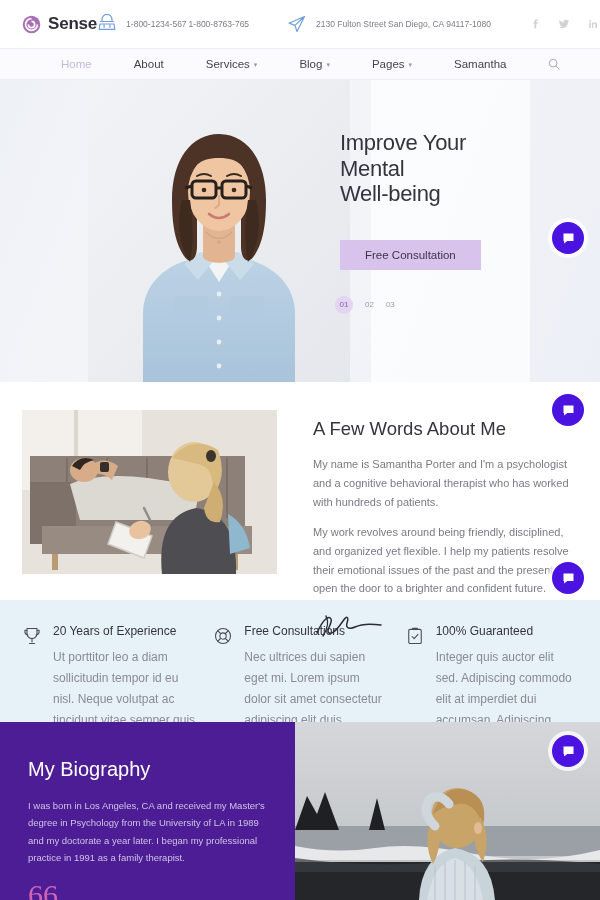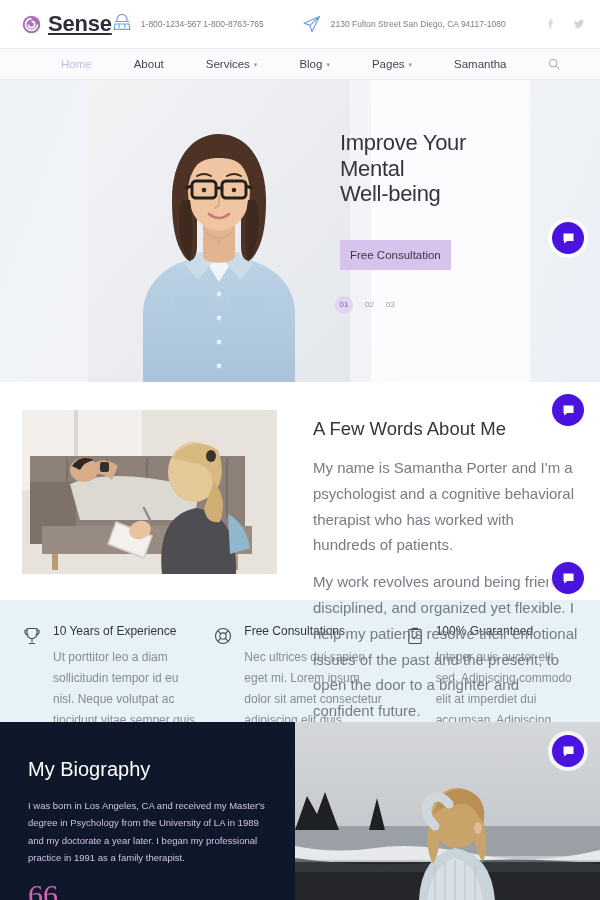--- a/index.html
+++ b/index.html
@@ -11,21 +11,21 @@
   }
   .page { position: relative; width: 600px; height: 900px; }
 
   
   .topbar {
     height: 48px; display: flex; align-items: center;
     background: #ffffff; padding: 0 22px;
   }
   .logo { display: flex; align-items: center; gap: 7px; width: 170px; }
   .logo-mark { width: 19px; height: 19px; display: block; }
-  .logo-text { font-size: 22px; font-weight: bold; color: #2f2f3a; letter-spacing: -.2px; text-decoration: underline; }
+  .logo-text { font-size: 17px; font-weight: bold; color: #2f2f3a; letter-spacing: -.2px; }
 
   .contact-group { display: flex; align-items: center; gap: 9px; margin-right: 38px; }
   .contact-icon { width: 20px; height: 20px; display:block; flex: none; }
   .contact-lines { display: flex; flex-direction: row; gap: 2px; }
   .contact-line { font-size: 8.5px; color: #7c7c88; line-height: 1.25; white-space: nowrap; }
 
   .social { display: flex; align-items: center; gap: 17px; margin-left: auto; }
   .social-ico { width: 12px; height: 12px; display:block; opacity: .45; }
 
   
@@ -60,52 +60,52 @@
     font-family: "Liberation Serif", serif; font-style: italic;
     font-size: 12.5px; color: #2f6fdd; margin-bottom: 12px;
   }
   .hero-title {
     font-size: 22px; line-height: 1.16; color: #34343f; font-weight: normal;
     letter-spacing: -.3px;
   }
   .hero-btn {
     display: inline-block; margin-top: 33px;
     background: #d8c3ec; color: #3d3546;
-    font-size: 11.5px; padding: 9px 10px; cursor: pointer;
+    font-size: 11.5px; padding: 9px 25px; cursor: pointer;
   }
   .hero-dots { display: flex; align-items: center; gap: 12px; margin-top: 26px; }
   .dot { font-size: 8px; color: #9c9ca8; cursor: pointer; }
   .dot.on {
     color: #8a5fb5; background: #e3d4f0; border-radius: 50%;
     width: 18px; height: 18px; display: flex; align-items: center; justify-content: center;
     margin-left: -5px;
   }
 
   
   .about { position: relative; padding: 28px 22px 24px; display: flex; gap: 36px; height: 218px; }
   .about-photo { width: 255px; height: 164px; overflow: hidden; flex: none; }
   .about-right { flex: 1; padding-top: 8px; }
   .about-title { font-size: 18.5px; color: #34343f; font-weight: normal; margin-bottom: 15px; }
-  .about-p { font-size: 15px; line-height: 1.72; color: #7a7a86; margin-bottom: 11px; }
+  .about-p { font-size: 11px; line-height: 1.72; color: #7a7a86; margin-bottom: 11px; }
   .sig { margin-top: 4px; }
 
   
   .features {
     background: #e6f2f7; padding: 24px 22px 26px;
     display: flex; gap: 18px; height: 122px;
   }
   .feat { flex: 1; display: flex; gap: 11px; }
   .feat-ico { width: 20px; height: 22px; flex: none; margin-top: 1px; }
   .feat-title { font-size: 12px; color: #34343f; margin-bottom: 9px; font-weight: normal; }
   .feat-body { font-size: 12px; line-height: 1.75; color: #8a8a96; }
   .feat-txt { flex: 1; }
 
   
   .bio-wrap { position: relative; height: 178px; display: flex; }
-  .bio { width: 295px; background: #0f172a; padding: 36px 30px 0 28px; position: relative; }
+  .bio { width: 295px; background: #4c1d95; padding: 36px 30px 0 28px; position: relative; }
   .bio-title { font-size: 20px; color: #ffffff; font-weight: normal; margin-bottom: 16px; }
   .bio-p { font-size: 9.5px; line-height: 1.82; color: #cfc3e4; }
   .bio-quote {
     font-family: "Liberation Serif", serif;
     font-size: 30px; color: #d263b4; margin-top: 14px; line-height: 1;
   }
   .bio-photo { flex: 1; overflow: hidden; position: relative; }
 
   
   .chat {
@@ -350,21 +350,21 @@
     <div class="feat">
       <svg class="feat-ico" viewBox="0 0 24 24">
         <g fill="none" stroke="#4a4a55" stroke-width="1.3" stroke-linecap="round" stroke-linejoin="round">
           <path d="M6 3h12v6a6 6 0 0 1-12 0z"></path>
           <path d="M6 5H3.5v2A3.5 3.5 0 0 0 7 10.5"></path>
           <path d="M18 5h2.5v2A3.5 3.5 0 0 1 17 10.5"></path>
           <path d="M12 15v4M9 21h6"></path>
         </g>
       </svg>
       <div class="feat-txt">
-        <h3 class="feat-title">10 Years of Experience</h3>
+        <h3 class="feat-title">20 Years of Experience</h3>
         <p class="feat-body">Ut porttitor leo a diam sollicitudin tempor id eu nisl. Neque volutpat ac tincidunt vitae semper quis lectus nulla at.</p>
       </div>
     </div>
 
     <div class="feat">
       <svg class="feat-ico" viewBox="0 0 24 24">
         <g fill="none" stroke="#4a4a55" stroke-width="1.3">
           <circle cx="12" cy="12" r="9"></circle>
           <circle cx="12" cy="12" r="3.8"></circle>
           <path d="M5.6 5.6l3.7 3.7M18.4 5.6l-3.7 3.7M5.6 18.4l3.7-3.7M18.4 18.4l-3.7-3.7"></path>

